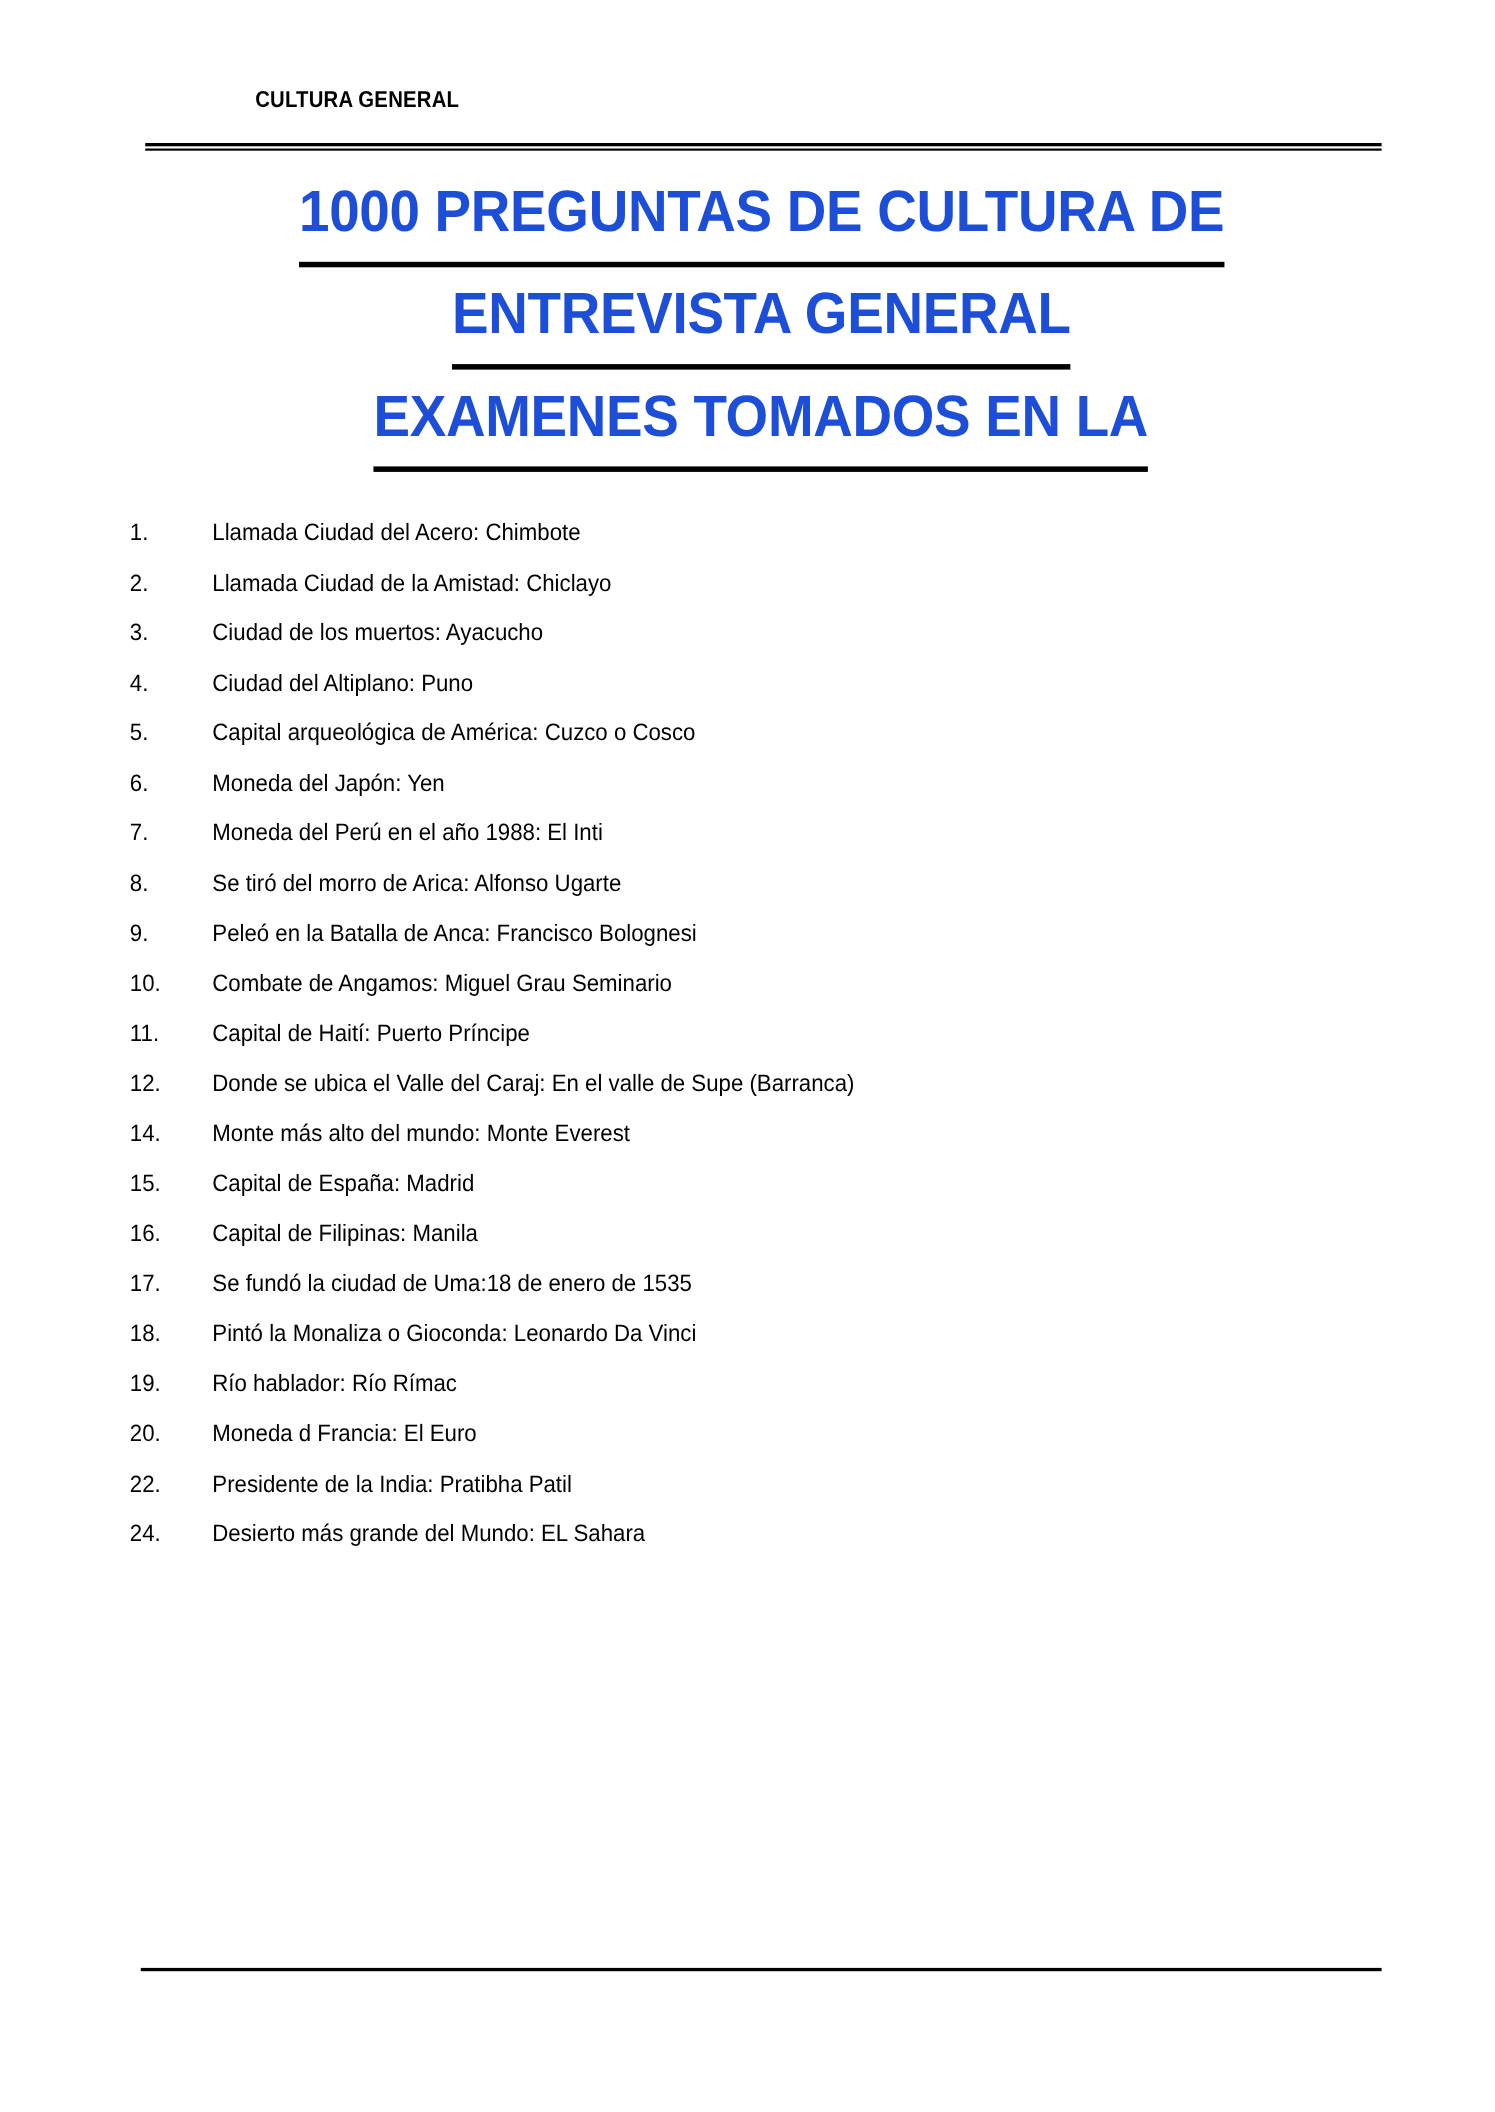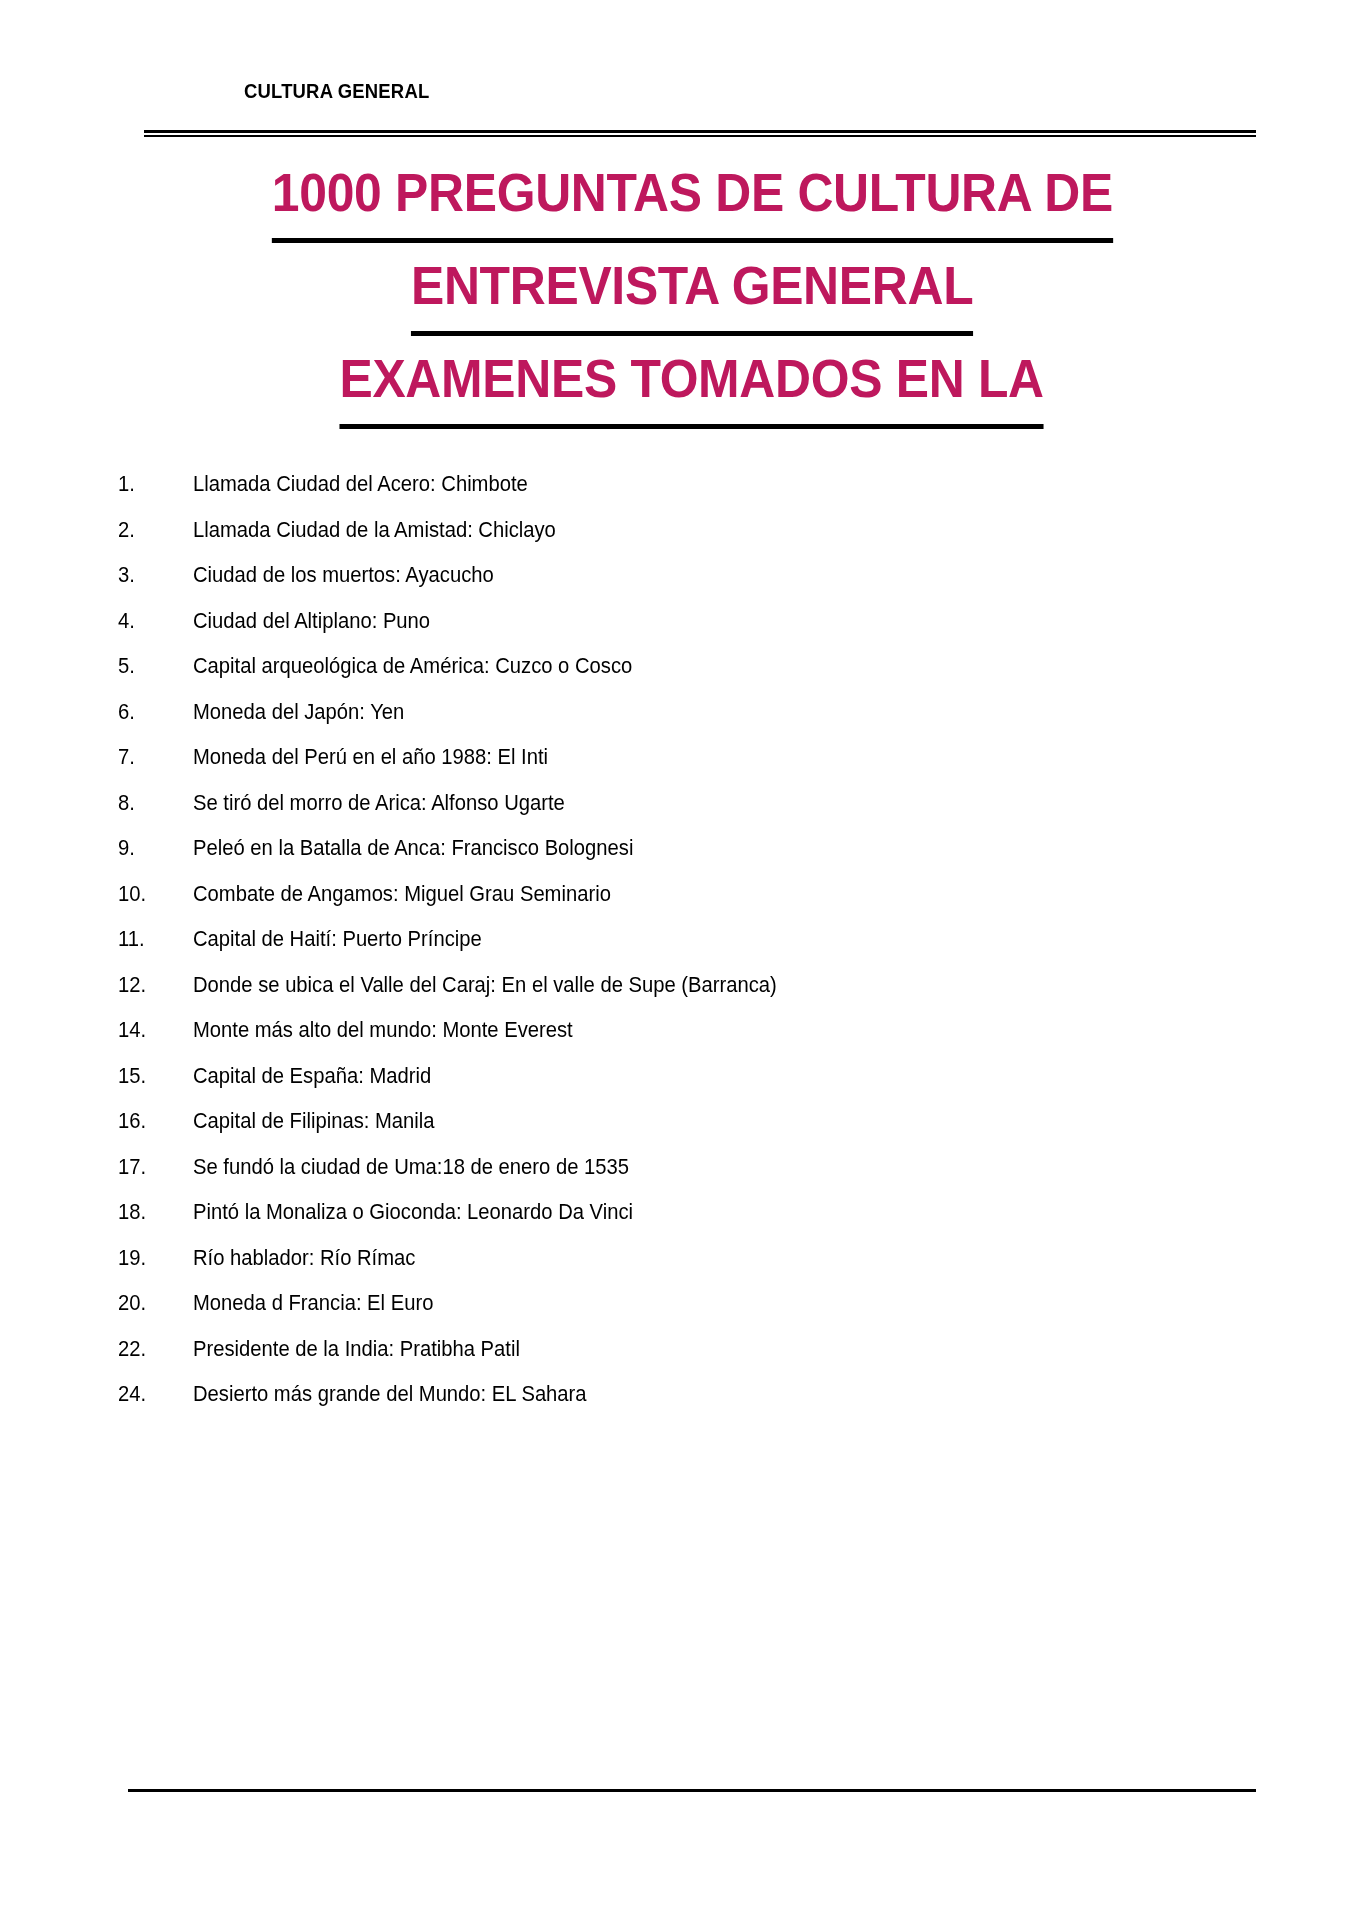--- a/index.html
+++ b/index.html
@@ -19,21 +19,21 @@
   .page {
     position: absolute;
     inset: 0;
     background: #ffffff;
     overflow: hidden;
   }
 
   
   .header-area {
     position: absolute;
-    left: 16px;
+    left: 4px;
     right: 0;
     top: 78px;
     height: 62px;
   }
   .header-title {
     position: absolute;
     left: 228px;
     top: 0;
     font-size: 21px;
     font-weight: bold;
@@ -70,21 +70,21 @@
     right: 103px;
     top: 150px;
     text-align: center;
   }
   .doc-title .tline {
     font-size: 53px;
     font-weight: bold;
     line-height: 85px;
     letter-spacing: -0.3px;
     white-space: nowrap;
-    color: #be185d;
+    color: #1d4ed8;
   }
   .doc-title .tline span.u {
     display: inline-block;
     border-bottom: 5px solid #000;
     padding-bottom: 3px;
     transform: scaleX(0.94);
     transform-origin: center center;
   }
 
   

